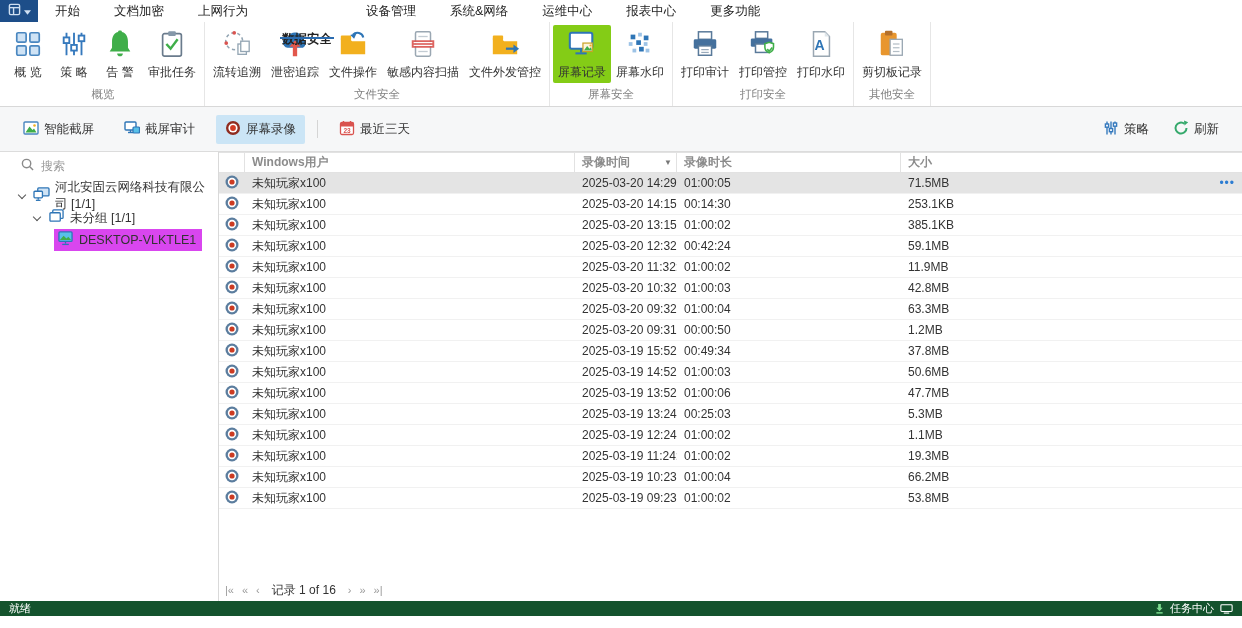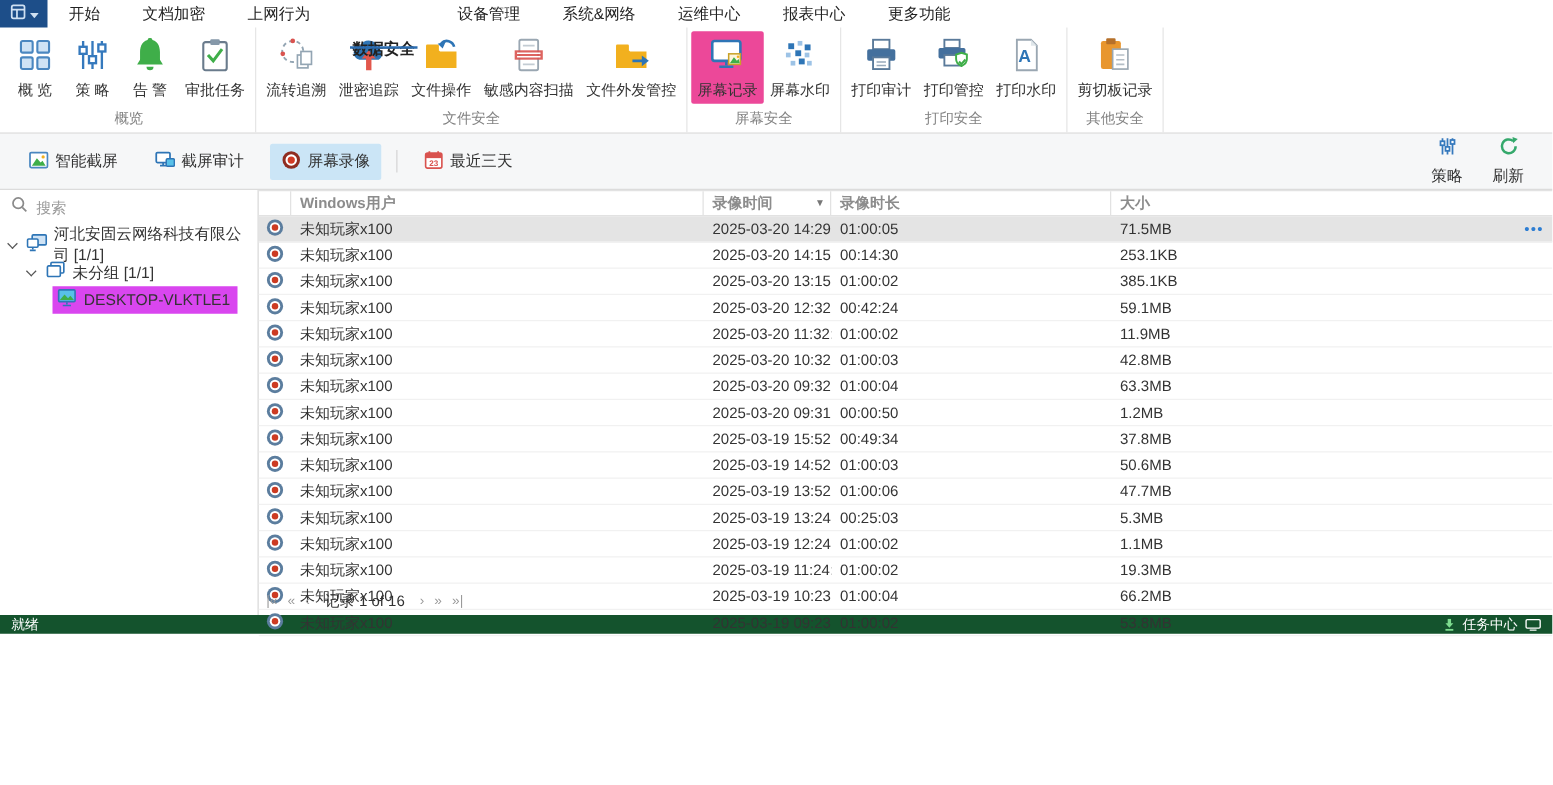--- a/index.html
+++ b/index.html
@@ -12,35 +12,35 @@
   .menu-item { padding:0 17px; display:flex; align-items:center; position:relative; cursor:pointer; color:#222; }
   .menu-item.active { font-weight:bold;margin-top:39px; }
   .menu-item.active::after { content:""; position:absolute; left:15px; right:15px; bottom:0; height:2px; background:#2b6cb0; }
 
   
   .ribbon { height:85px; display:flex; border-bottom:1px solid #d8d8d8; background:#fff; padding-left:2px; }
   .rgroup { display:flex; flex-direction:column; border-right:1px solid #e6e6e6; padding:0 3px; }
   .rbuttons { display:flex; flex:1; align-items:flex-start; padding-top:3px; }
   .rbtn { display:flex; flex-direction:column; align-items:center; gap:2px; padding:4px 5px 2px; min-width:46px;
           font-size:12px; color:#333; border-radius:2px; cursor:pointer; white-space:nowrap; }
-  .rbtn.active { background:#ec4899; }
+  .rbtn.active { background:#84cc16; }
   .rbtn svg { width:30px; height:30px; }
   .rgroup-label { text-align:center; font-size:11.5px; color:#828282; padding:1px 0 4px; }
 
   
   .toolbar { height:45px; background:#f6f7f8; border-bottom:1px solid #dcdcdc; display:flex; align-items:center; padding:0 14px; font-size:12.5px; }
   .tbtn { display:flex; align-items:center; gap:5px; padding:5px 9px; border-radius:2px; margin-right:12px; cursor:pointer; white-space:nowrap; }
   .tbtn.active { background:#cbe5f6; }
   .tbtn svg { width:16px; height:16px; }
   .tsep { width:1px; height:18px; background:#d5d5d5; margin-right:12px; }
   .toolbar-right { margin-left:auto; display:flex; }
-  .toolbar-right .tbtn { margin-right:0; margin-left:6px;flex-direction:column; }
+  .toolbar-right .tbtn { margin-right:0; margin-left:6px; }
 
   
-  .content { display:flex; height:340px; background:#fff; }
+  .content { display:flex; height:449px; background:#fff;margin-left:12px; }
   .sidebar { width:207px; border-right:1px solid #d9d9d9; display:flex; flex-direction:column; }
   .search-box { height:28px; display:flex; align-items:center; padding:0 9px; gap:7px; }
   .search-box input { border:none; outline:none; font-size:12px; flex:1; color:#333; background:transparent; }
   .search-box input::placeholder { color:#9a9a9a; }
   .tree { padding-top:5px; font-size:12.5px; }
   .tree-item { height:22px; display:flex; align-items:center; cursor:pointer; }
   .chev { width:6px; height:6px; border-right:1.4px solid #555; border-bottom:1.4px solid #555;
           transform:rotate(45deg); margin:0 5px 2px 0; flex:none; }
   .node { display:flex; align-items:center; gap:5px; padding:2px 6px 2px 3px; }
   .tree-item.selected .node { background:#d946ef; }

